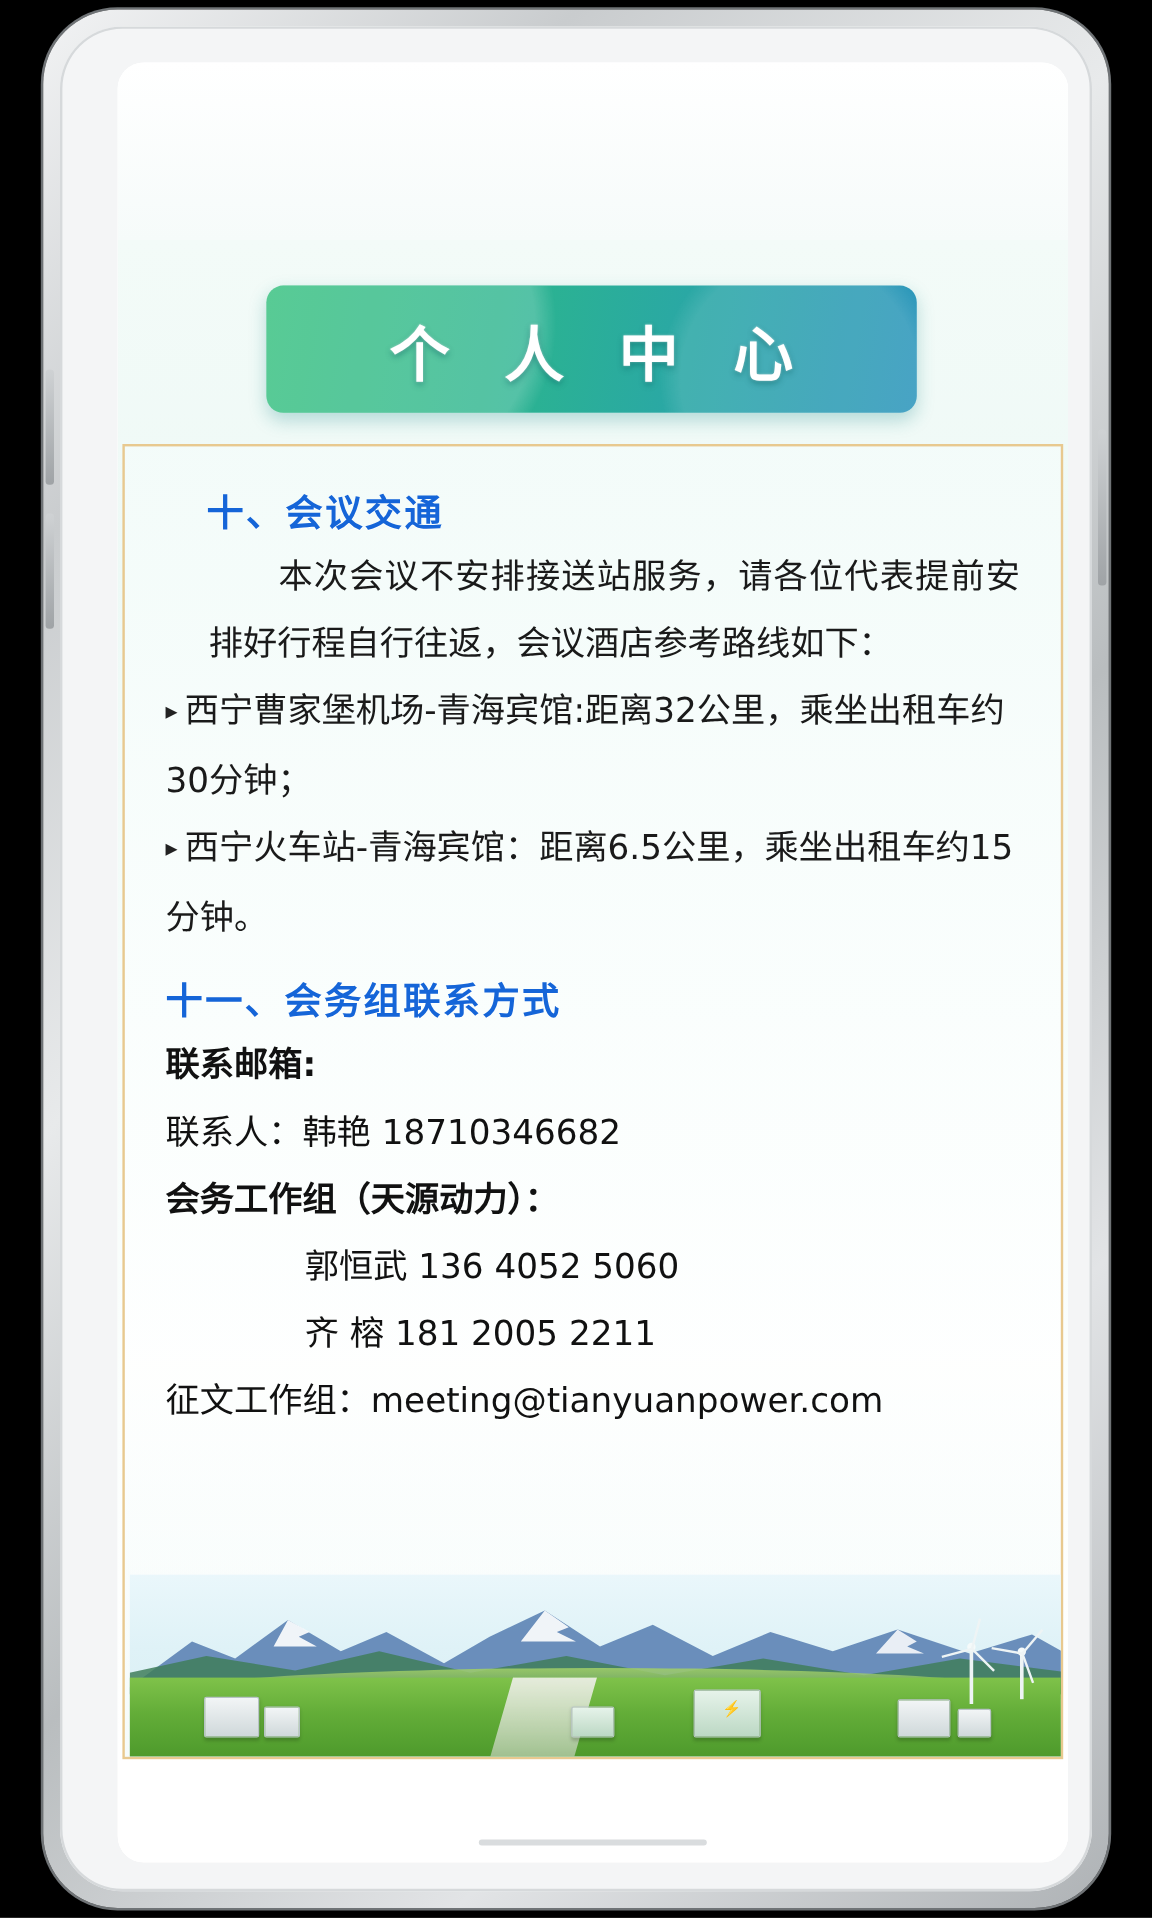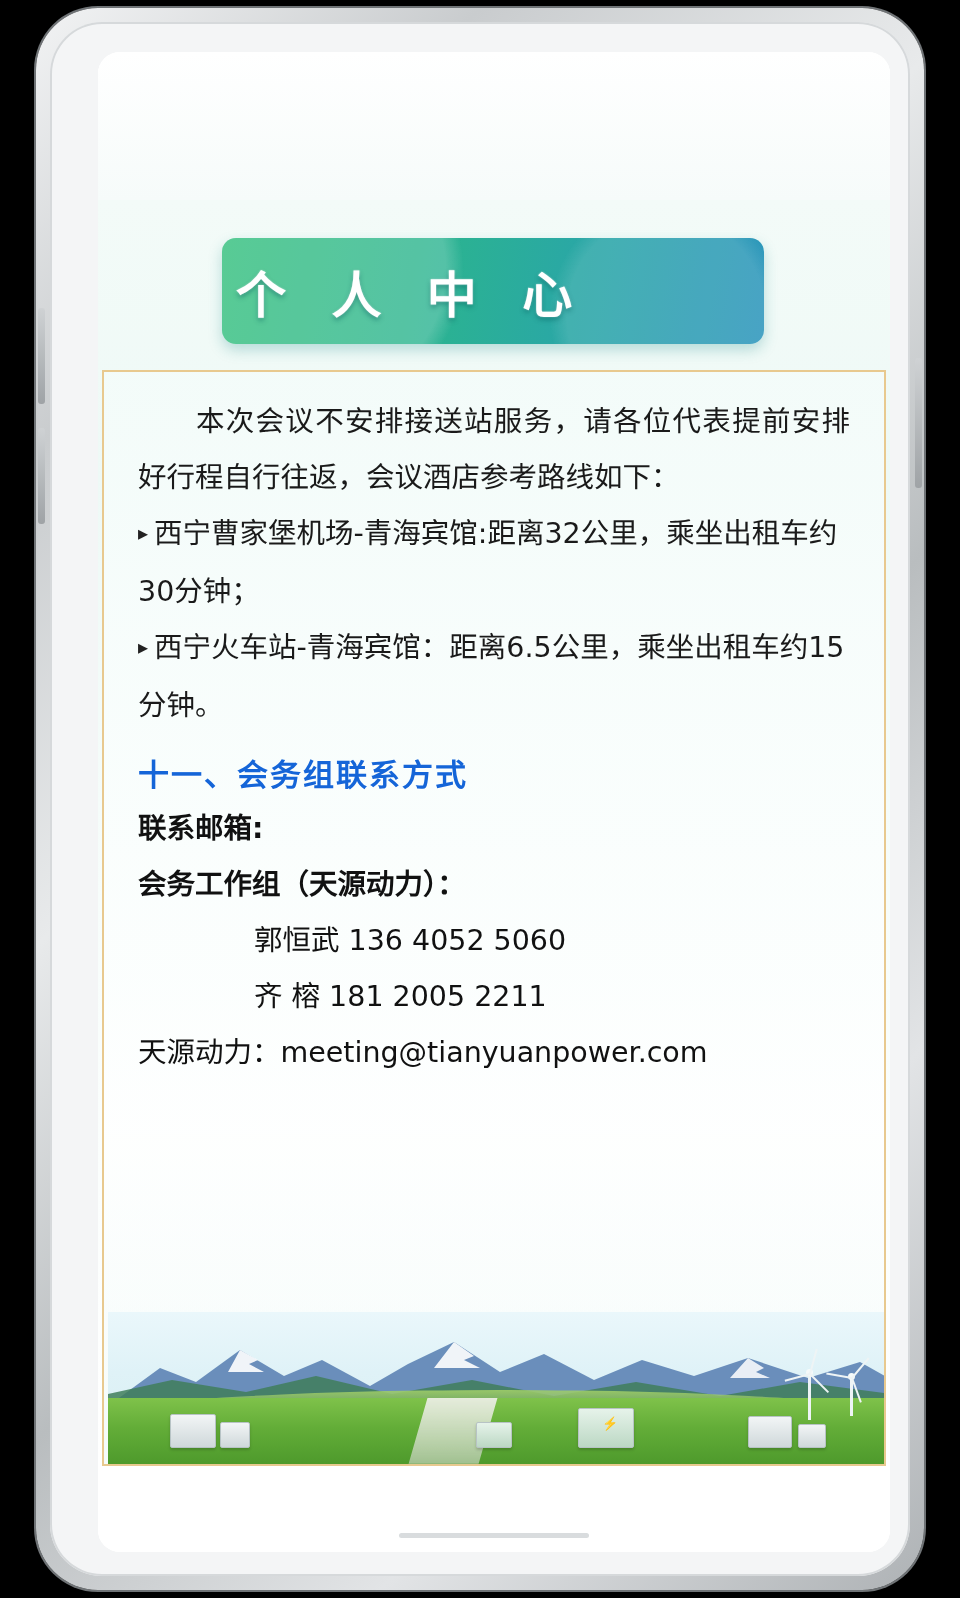--- a/index.html
+++ b/index.html
@@ -66,20 +66,21 @@
   #header-banner {
     position: absolute;
     left: 124px;
     top: 38px;
     width: 542px;
     height: 106px;
     border-radius: 14px;
     background: linear-gradient(100deg,#2fbe7a 0%, #2bb58d 35%, #2aa7a6 65%, #2f97bd 100%);
     display: flex;
     align-items: center;
+    justify-content: center;
     box-shadow: 0 6px 14px rgba(30,140,140,.28);
   }
   #header-banner::after {
     content: "";
     position: absolute;
     inset: 0;
     border-radius: 14px;
     background:
       radial-gradient(circle at 18% 30%, rgba(255,255,255,.20) 0 28%, transparent 32%),
       radial-gradient(circle at 82% 72%, rgba(255,255,255,.12) 0 22%, transparent 26%);
@@ -125,21 +126,21 @@
   #section-transport-heading { margin-left: 34px; }
   #section-contact-heading { margin-left: 0; margin-top: 16px; font-family: Liberation Serif, serif; }
 
   .body-para {
     font-size: 28.5px;
     line-height: 56px;
     color: #1a1a1a;
     text-align: justify;
     font-family: "DejaVu Sans", "Liberation Sans", sans-serif;
   }
-  .body-para.indent { text-indent: 58px; }
+  .body-para.indent { text-indent: 58px; margin-left: 36px; }
 
   .bullet-line {
     font-size: 28.5px;
     line-height: 56px;
     color: #1a1a1a;
     font-family: "DejaVu Sans", "Liberation Sans", sans-serif;
   }
   .bullet-mark {
     display: inline-block;
     color: #222;
@@ -284,44 +285,46 @@
 
         <div id="page-canvas">
 
           <div id="header-banner">
             <div id="header-title">个 人 中 心</div>
           </div>
 
           <div id="content-card">
             <div class="card-pad">
 
+              <div class="section-heading" id="section-transport-heading">十、会议交通</div>
 
               <div class="body-para indent">本次会议不安排接送站服务，请各位代表提前安排好行程自行往返，会议酒店参考路线如下：</div>
 
               <div class="bullet-line">
                 <span class="bullet-mark">▸</span><span>西宁曹家堡机场-青海宾馆:距离32公里，乘坐出租车约30分钟；</span>
               </div>
 
               <div class="bullet-line">
                 <span class="bullet-mark">▸</span><span>西宁火车站-青海宾馆：距离6.5公里，乘坐出租车约15分钟。</span>
               </div>
 
               <div class="section-heading" id="section-contact-heading">十一、会务组联系方式</div>
 
               <div class="contact-strong">联系邮箱:</div>
 
+              <div class="contact-line">联系人：韩艳  18710346682</div>
 
               <div class="contact-strong">会务工作组（天源动力）：</div>
 
 
               <div class="contact-line indented">郭恒武  136 4052 5060</div>
 
               <div class="contact-line indented">齐  榕  181 2005 2211</div>
 
-              <div class="contact-line">天源动力：meeting@tianyuanpower.com</div>
+              <div class="contact-line">征文工作组：meeting@tianyuanpower.com</div>
             </div>
 
             <div id="scenery">
               <div class="sky"></div>
 
               <svg class="mtn" width="784" height="110" viewBox="0 0 784 110">
                 <path d="M0,104 L52,66 L88,80 L132,48 L176,74 L214,58 L262,84 L300,62 L346,40 L392,70 L436,52 L486,78 L534,58 L586,74 L640,56 L700,76 L752,60 L784,78 L784,110 L0,110 Z" fill="#5f86b5" opacity="0.92"></path>
                 <path d="M132,48 L150,58 L141,62 L156,70 L120,70 Z" fill="#ffffff" opacity="0.9"></path>
                 <path d="M346,40 L366,54 L356,58 L372,66 L326,66 Z" fill="#ffffff" opacity="0.9"></path>
                 <path d="M640,56 L656,66 L648,70 L662,76 L622,76 Z" fill="#ffffff" opacity="0.85"></path>

